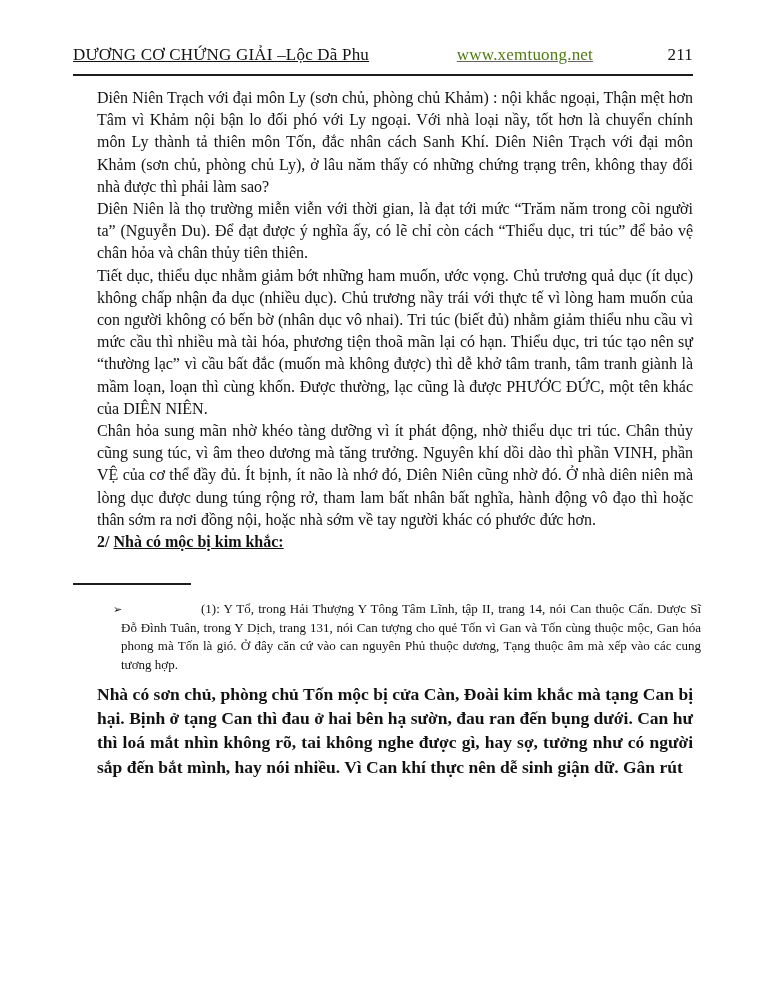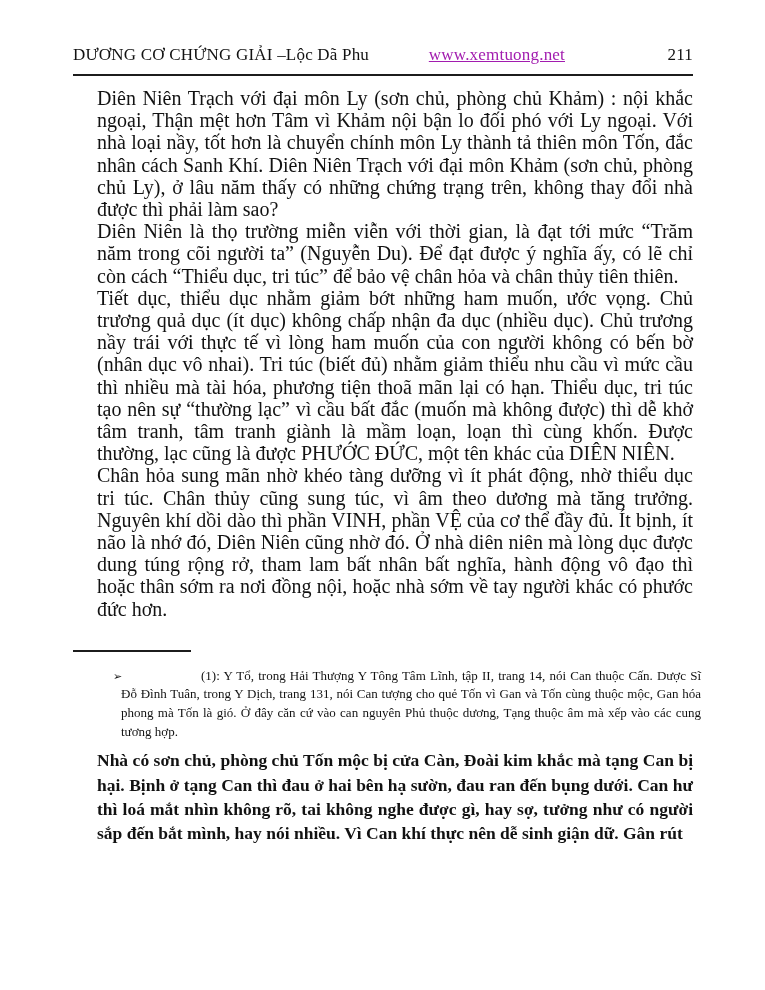--- a/index.html
+++ b/index.html
@@ -9,27 +9,27 @@
     font-family:"Liberation Serif", serif; color:#121212;
     box-sizing:border-box;
   }
   
   .header {
     display:flex; justify-content:space-between; align-items:baseline;
     margin:0 72px 0 73px; padding-top:45px; padding-bottom:9px;
     border-bottom:2px solid #1c1c1c;
     font-size:17px; letter-spacing:0.2px; white-space:nowrap;
   }
-  .header-title { font-size:17px; }
-  .header-link  { color:#a21caf; text-decoration:underline; cursor:pointer; margin-left:auto; margin-right:88px; }
+  .header-title { font-size:17px;text-decoration:underline; }
+  .header-link  { color:#4d7c0f; text-decoration:underline; cursor:pointer; margin-left:auto; margin-right:60px; }
   .header-pagenum { width:40px; text-align:right; }
   
   .body {
     margin:11px 72px 0 97px;
-    font-size:20px; line-height:22.2px; text-align:justify;
+    font-size:16px; line-height:22.2px; text-align:justify;
   }
   .body p { margin:0; }
   .heading { font-weight:bold; }
   .heading .h-text { text-decoration:underline; }
   
   .footnote-sep {
     margin:30px 0 0 73px; width:118px; height:0;
     border-top:2px solid #1c1c1c;
   }
   .footnote {
@@ -58,20 +58,21 @@
     <span class="header-title">DƯƠNG CƠ CHỨNG GIẢI –Lộc Dã Phu</span>
     <a class="header-link">www.xemtuong.net</a>
     <span class="header-pagenum">211</span>
   </div>
 
   <div class="body">
     <p>Diên Niên Trạch với đại môn Ly (sơn chủ, phòng chủ Khảm) : nội khắc ngoại, Thận mệt hơn Tâm vì Khảm nội bận lo đối phó với Ly ngoại. Với nhà loại nầy, tốt hơn là chuyển chính môn Ly thành tả thiên môn Tốn, đắc nhân cách Sanh Khí. Diên Niên Trạch với đại môn Khảm (sơn chủ, phòng chủ Ly), ở lâu năm thấy có những chứng trạng trên, không thay đổi nhà được thì phải làm sao?</p>
     <p>Diên Niên là thọ trường miễn viễn với thời gian, là đạt tới mức “Trăm năm trong cõi người ta” (Nguyễn Du). Để đạt được ý nghĩa ấy, có lẽ chỉ còn cách “Thiểu dục, tri túc” để bảo vệ chân hỏa và chân thủy tiên thiên.</p>
     <p>Tiết dục, thiểu dục nhằm giảm bớt những ham muốn, ước vọng. Chủ trương quả dục (ít dục) không chấp nhận đa dục (nhiều dục). Chủ trương nầy trái với thực tế vì lòng ham muốn của con người không có bến bờ (nhân dục vô nhai). Tri túc (biết đủ) nhằm giảm thiểu nhu cầu vì mức cầu thì nhiều mà tài hóa, phương tiện thoã mãn lại có hạn. Thiểu dục, tri túc tạo nên sự “thường lạc” vì cầu bất đắc (muốn mà không được) thì dễ khở tâm tranh, tâm tranh giành là mầm loạn, loạn thì cùng khốn. Được thường, lạc cũng là được PHƯỚC ĐỨC, một tên khác của DIÊN NIÊN.</p>
     <p>Chân hỏa sung mãn nhờ khéo tàng dưỡng vì ít phát động, nhờ thiểu dục tri túc. Chân thủy cũng sung túc, vì âm theo dương mà tăng trưởng. Nguyên khí dồi dào thì phần VINH, phần VỆ của cơ thể đầy đủ. Ít bịnh, ít não là nhớ đó, Diên Niên cũng nhờ đó. Ở nhà diên niên mà lòng dục được dung túng rộng rở, tham lam bất nhân bất nghĩa, hành động vô đạo thì hoặc thân sớm ra nơi đồng nội, hoặc nhà sớm về tay người khác có phước đức hơn.</p>
+    <p class="heading"><span class="h-prefix">2/ </span><span class="h-text">Nhà có mộc bị kim khắc:</span></p>
   </div>
 
   <div class="footnote-sep"></div>
 
   <div class="footnote">
     <span class="bullet">➢</span>
     <span class="fn-text">(1): Y Tổ, trong Hải Thượng Y Tông Tâm Lĩnh, tập II, trang 14, nói Can thuộc Cấn. Dược Sĩ Đỗ Đình Tuân, trong Y Dịch, trang 131, nói Can tượng cho quẻ Tốn vì Gan và Tốn cùng thuộc mộc, Gan hóa phong mà Tốn là gió. Ở đây căn cứ vào can nguyên  Phủ thuộc dương, Tạng thuộc âm mà xếp vào các cung tương hợp.</span>
   </div>
 
   <div class="body2">

